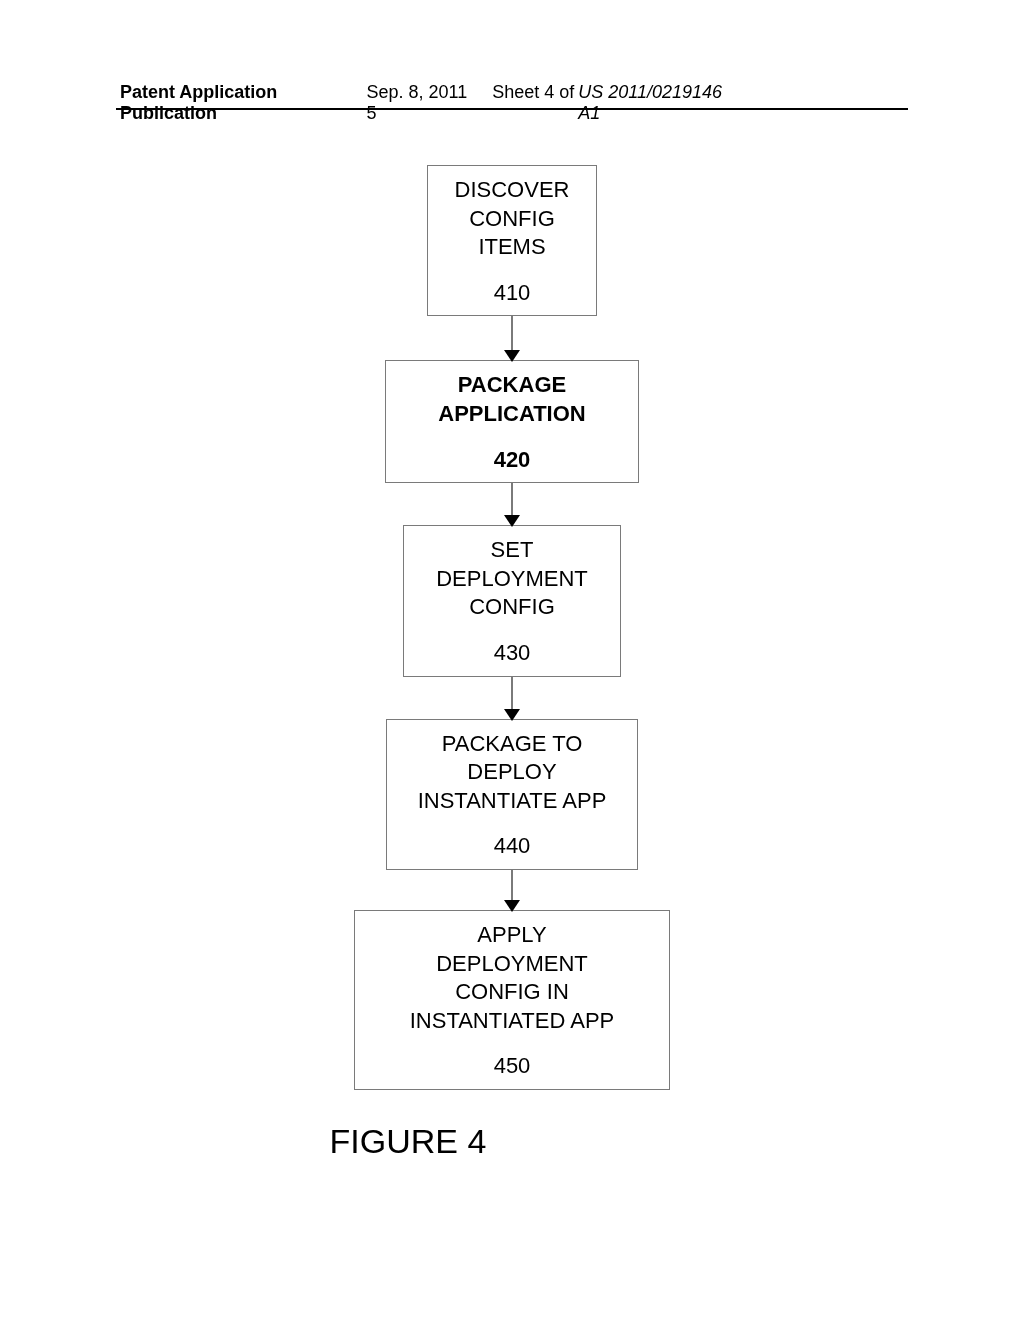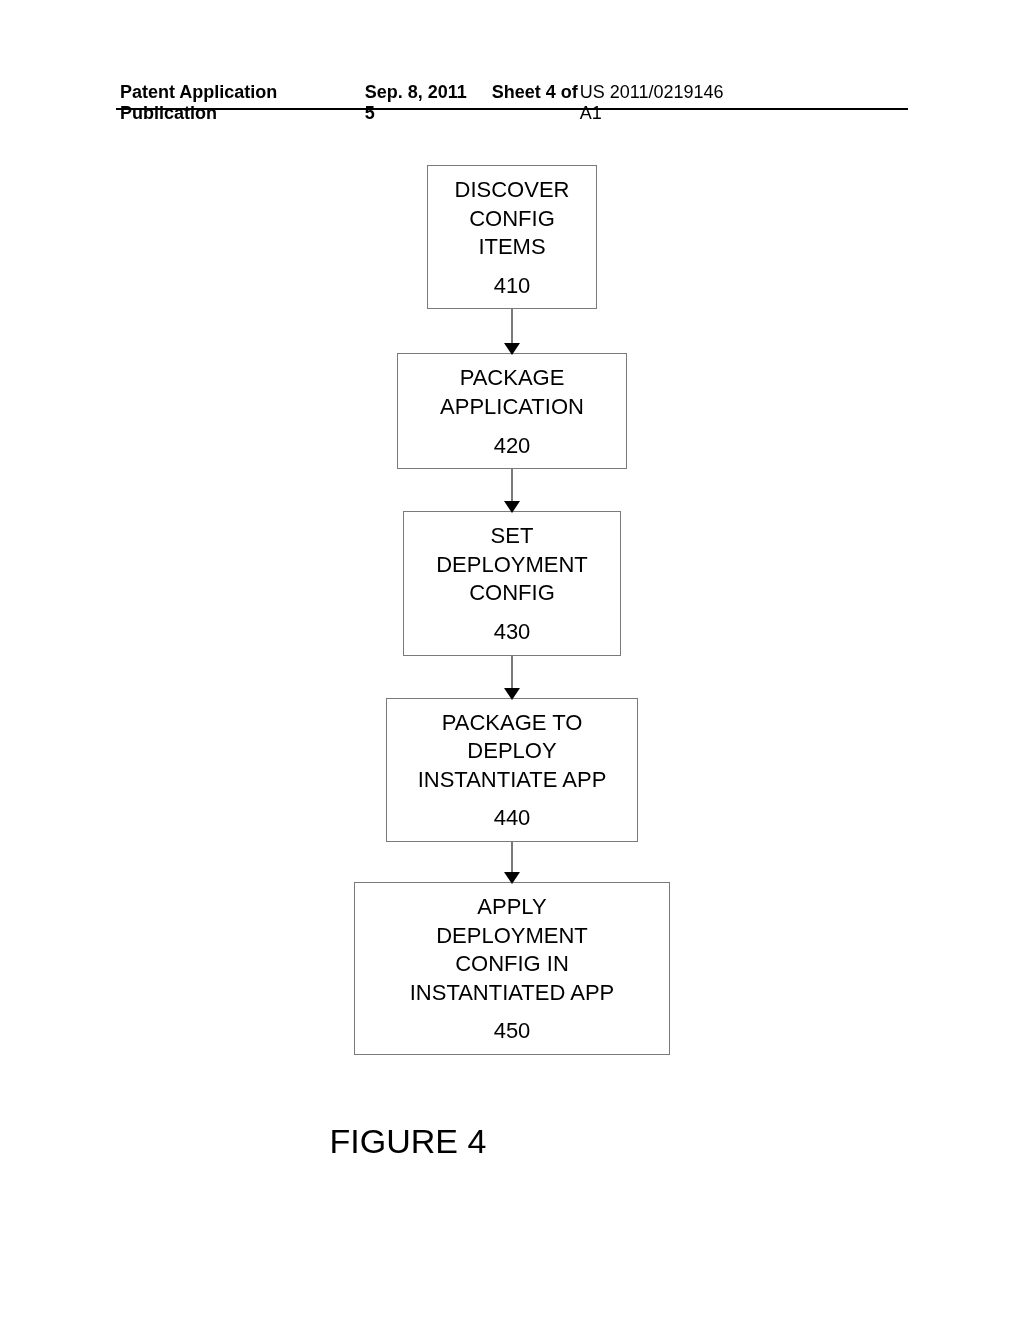--- a/index.html
+++ b/index.html
@@ -24,24 +24,25 @@
     display: flex;
     justify-content: flex-start;
     padding: 0 116px 0 120px;
     box-sizing: border-box;
     font-size: 18px;
   }
   .header .left {
     font-weight: bold;
   }
   .header .mid {
-    font-weight: bold;
+    font-weight: normal;
   }
   .header .right {
     font-weight: normal;
+    font-style: italic;
   }
   .hr {
     position: absolute;
     top: 108px;
     left: 116px;
     width: 792px;
     height: 2px;
     background: #000;
   }
   .flow {
@@ -61,21 +62,21 @@
     font-size: 22px;
     background: #fff;
     box-sizing: border-box;
   }
   .box .line {
     display: block;
     white-space: nowrap;
   }
   .box .num {
     display: block;
-    margin-top: 10px;
+    margin-top: 17px;
   }
   .arrow {
     width: 2px;
     background: #7a7a7a;
     position: relative;
   }
   .arrow::after {
     content: "";
     position: absolute;
     bottom: -2px;
@@ -90,21 +91,21 @@
   .figure-label {
     position: absolute;
     left: 0;
     width: 816px;
     text-align: center;
     font-size: 34px;
     top: 1122px;
   }
   
   .b1 { width: 170px; }
-  .b2 { width: 230px; }
+  .b2 { width: 254px; font-weight: bold; }
   .b3 { width: 218px; }
   .b4 { width: 252px; }
   .b5 { width: 316px; }
   .a1 { height: 44px; }
   .a2 { height: 42px; }
   .a3 { height: 42px; }
   .a4 { height: 40px; }
 </style>
 </head>
 <body>

